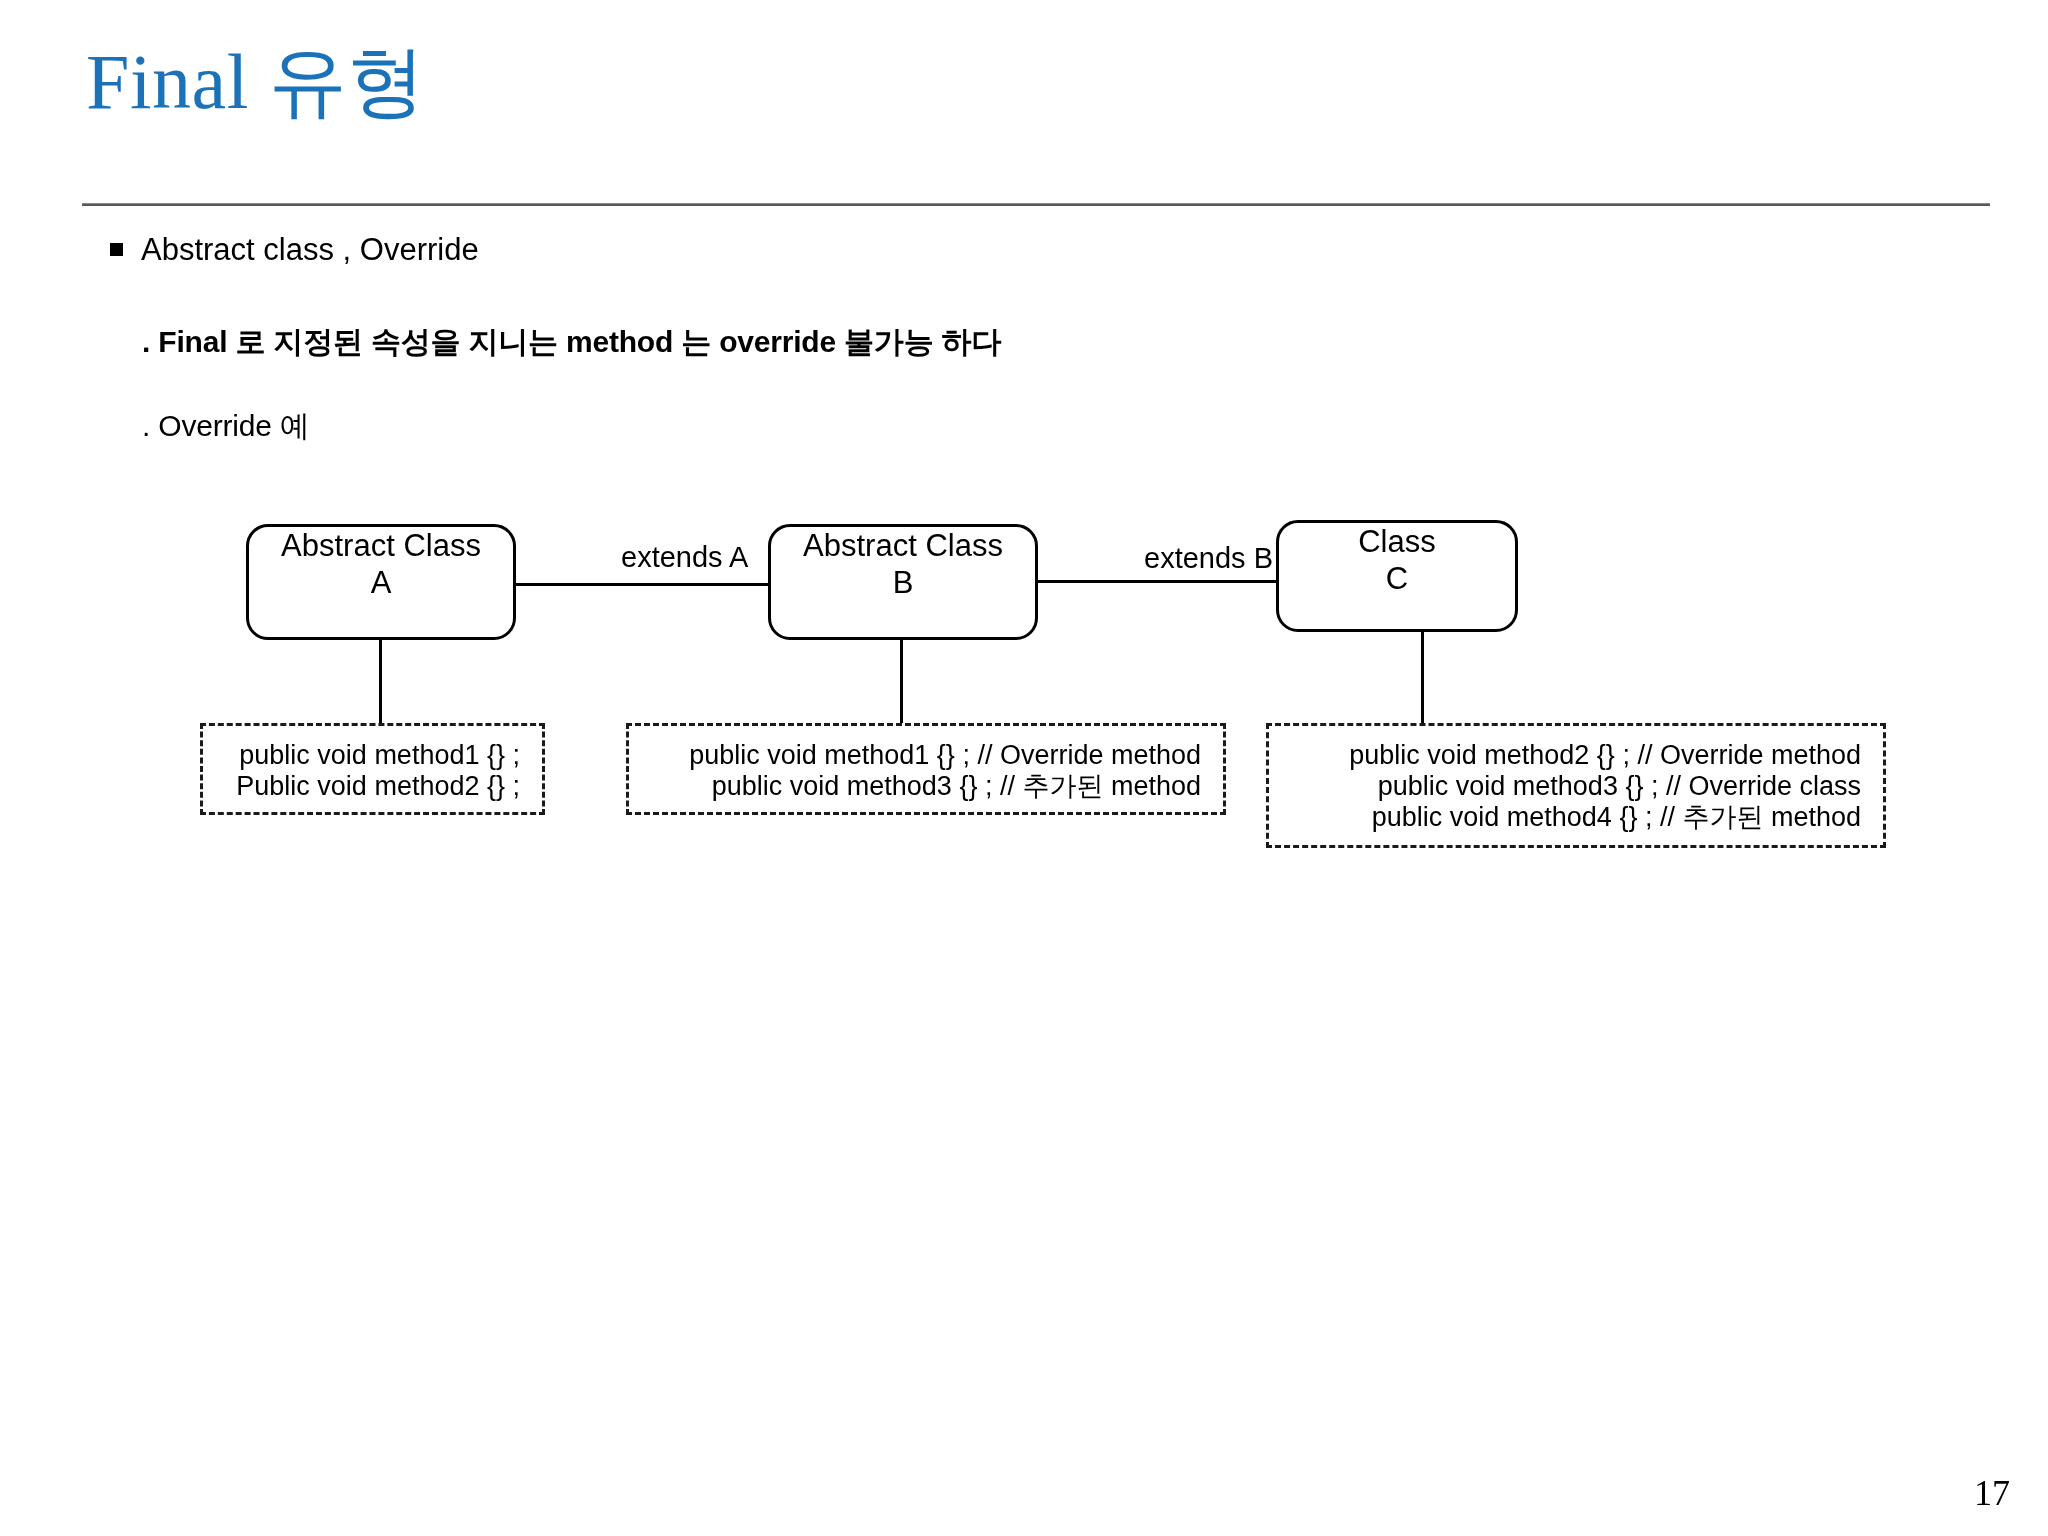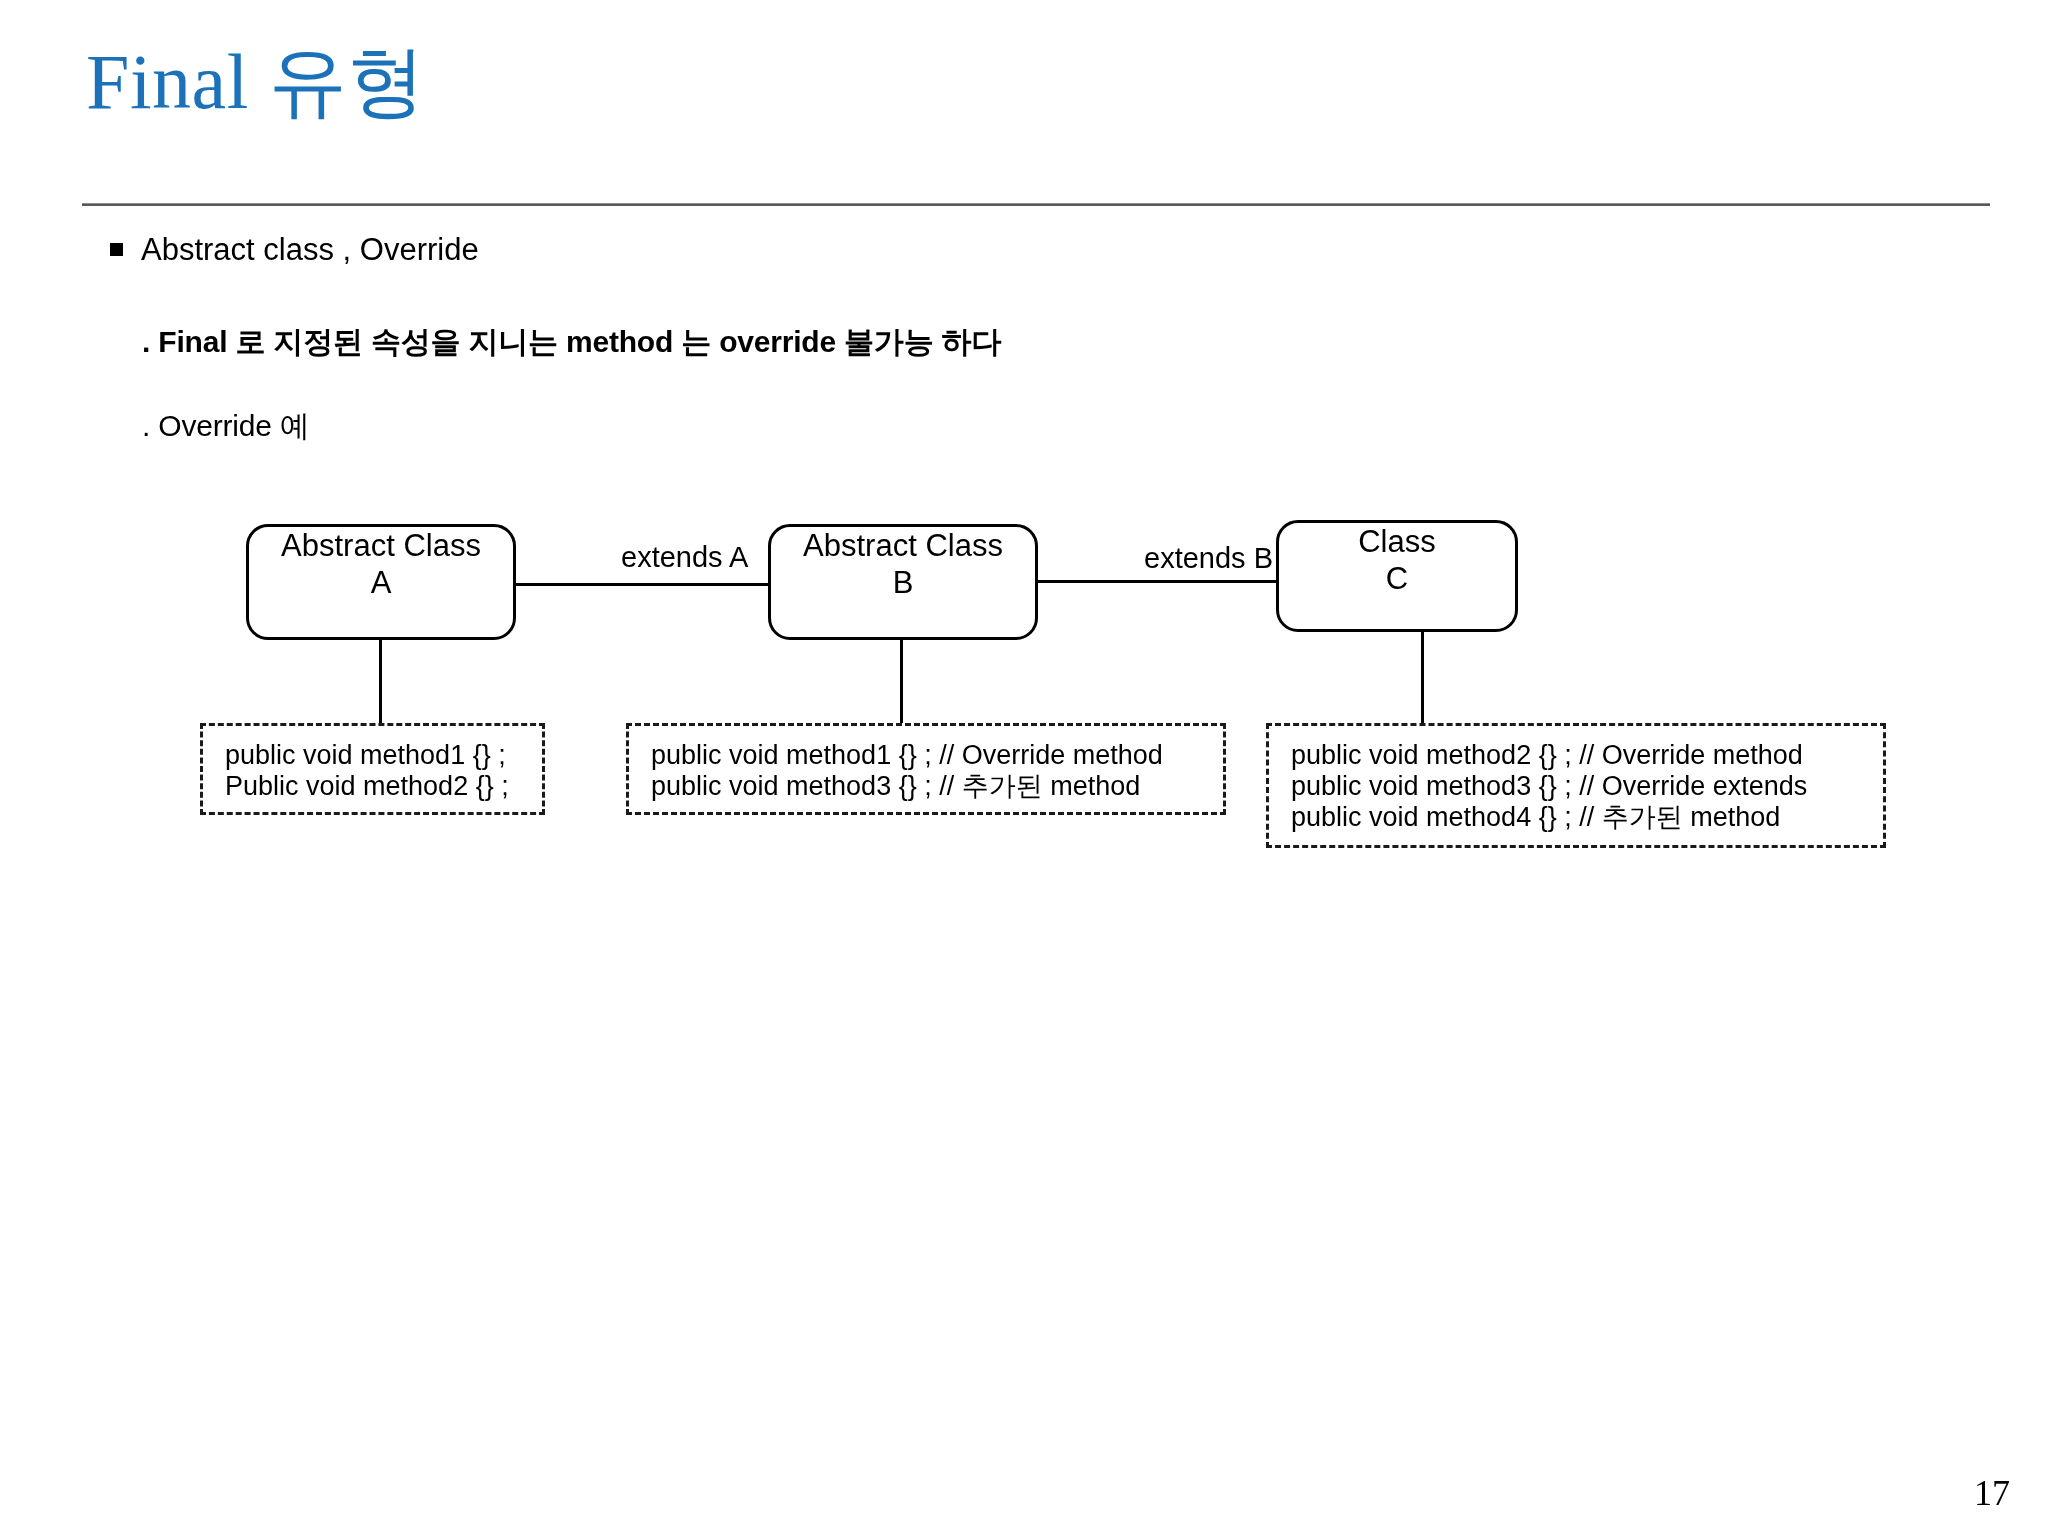--- a/index.html
+++ b/index.html
@@ -133,20 +133,21 @@
 
   .code-box {
     position: absolute;
     border: 3px dashed #1a1a1a;
     background: #ffffff;
     box-sizing: border-box;
     padding: 14px 22px 12px 22px;
     font-size: 27px;
     line-height: 31px;
     white-space: nowrap;
+    text-align: right;
   }
   .code-box .ln { display: block; }
 
   #code-a { left: 200px;  top: 723px; width: 345px; height: 92px; }
   #code-b { left: 626px;  top: 723px; width: 600px; height: 92px; }
   #code-c { left: 1266px; top: 723px; width: 620px; height: 125px; }
 
   
   .page-number {
     position: absolute;
@@ -206,21 +207,21 @@
       <span class="ln">Public void method2 {} ;</span>
     </div>
 
     <div class="code-box" id="code-b">
       <span class="ln">public void method1 {} ;  // Override  method</span>
       <span class="ln">public void method3 {} ;  // 추가된 method</span>
     </div>
 
     <div class="code-box" id="code-c">
       <span class="ln">public void method2 {} ;  // Override method</span>
-      <span class="ln">public void method3 {} ;  // Override extends</span>
+      <span class="ln">public void method3 {} ;  // Override class</span>
       <span class="ln">public void method4 {} ;  // 추가된 method</span>
     </div>
 
   </div>
 
   <div class="page-number">17</div>
 
 </div>
 
 </body></html>

